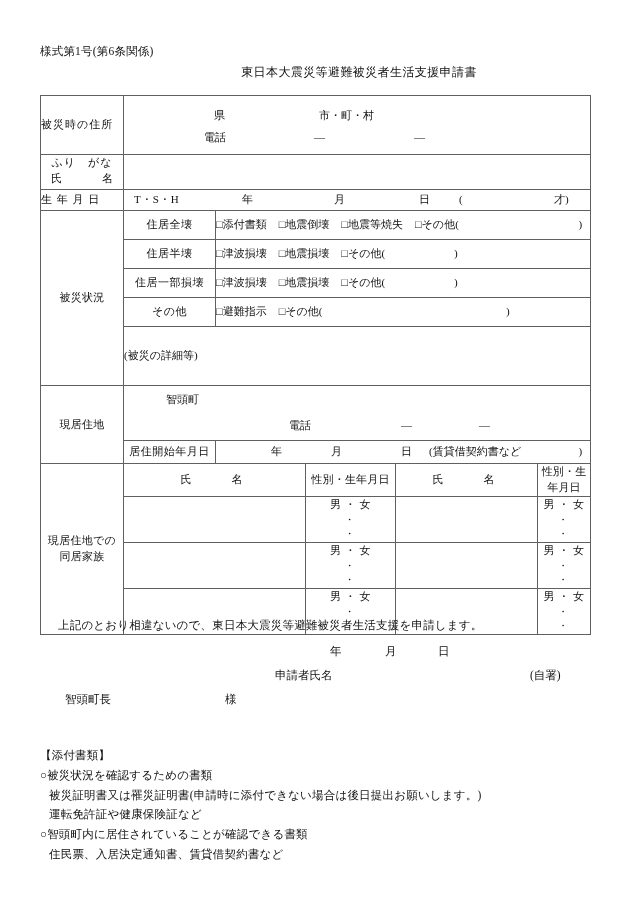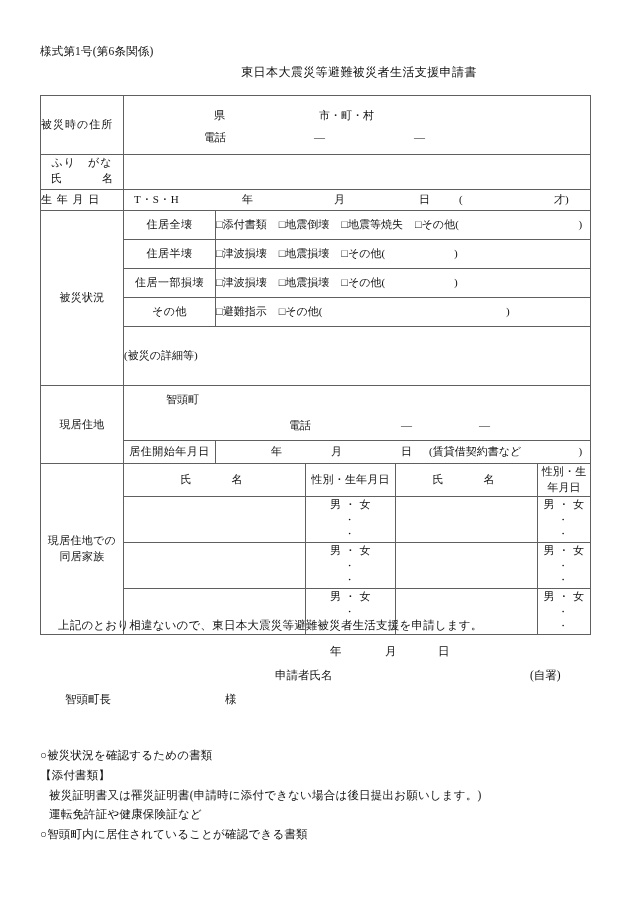--- a/index.html
+++ b/index.html
@@ -365,20 +365,21 @@
     <span class="decl-date dd-nen">年</span>
     <span class="decl-date dd-gatu">月</span>
     <span class="decl-date dd-hi">日</span>
     <span class="applicant-label">申請者氏名</span>
     <span class="applicant-sign">(自署)</span>
     <span class="mayor">智頭町長</span>
     <span class="mayor-sama">様</span>
   </div>
 
   <div class="attach">
+    <div>【添付書類】</div>
     <div>○被災状況を確認するための書類</div>
-    <div>【添付書類】</div>
     <div class="sub">被災証明書又は罹災証明書(申請時に添付できない場合は後日提出お願いします。)</div>
     <div class="sub">運転免許証や健康保険証など</div>
     <div>○智頭町内に居住されていることが確認できる書類</div>
+    <div class="sub">住民票、入居決定通知書、賃貸借契約書など</div>
   </div>
 
 </div>
 
 </body></html>

